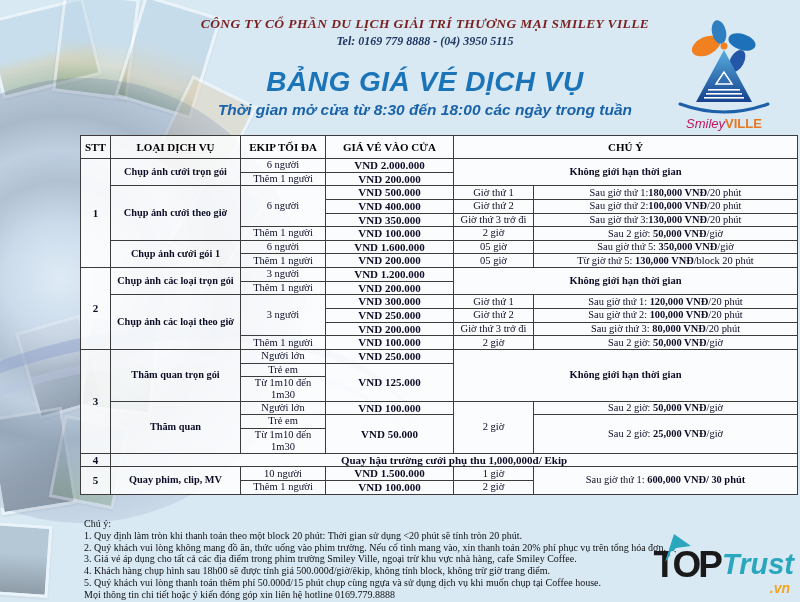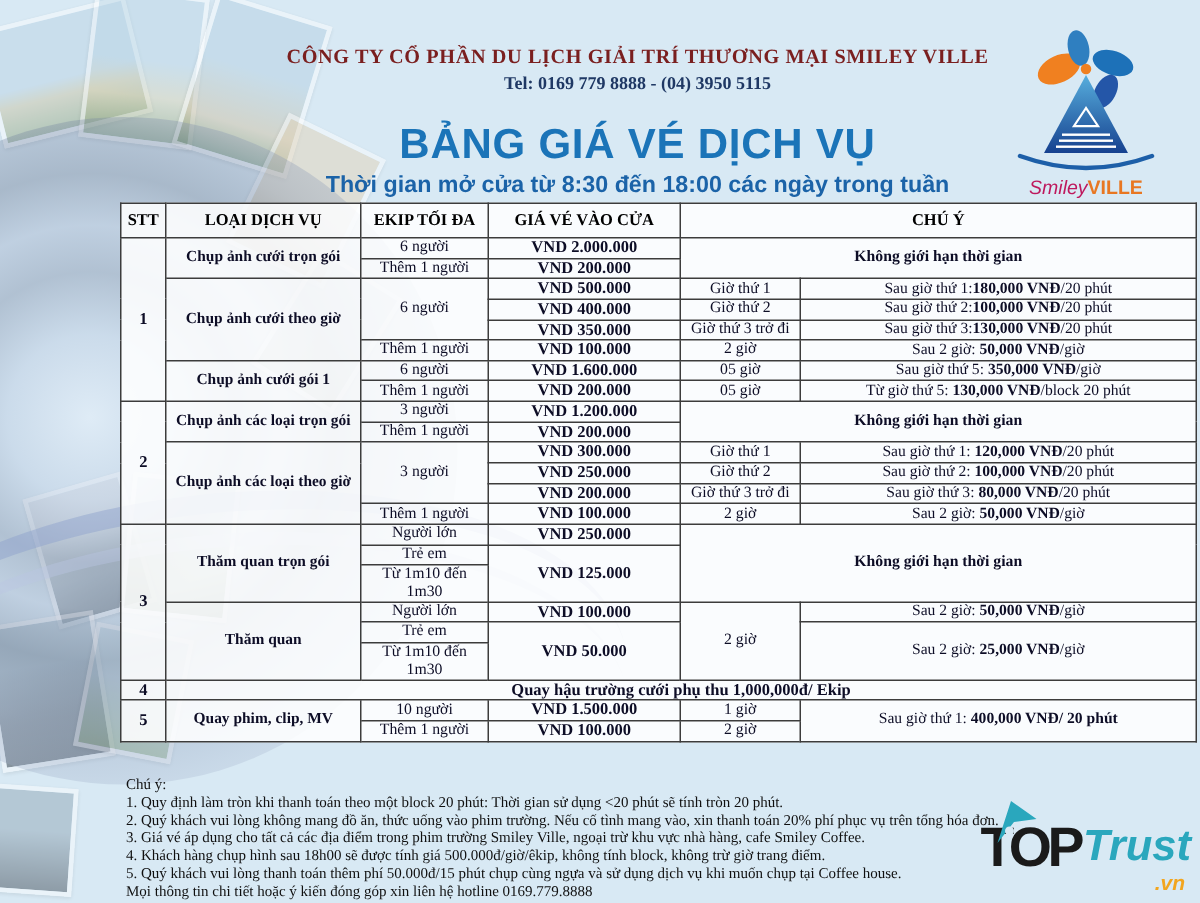--- a/index.html
+++ b/index.html
@@ -18,21 +18,21 @@
       rgba(140,155,185,.9) 37%, rgba(70,85,115,.9) 47%, rgba(125,140,170,.9) 59%,
       rgba(165,180,205,.9) 71%, rgba(205,215,232,.9) 85%, rgba(228,235,246,.95) 100%);
     opacity:.36;
   }
   .swoosh{
     position:absolute;border-radius:50%;border:0 solid transparent;
   }
   .swoosh1{left:-140px;top:330px;width:560px;height:270px;border-top:13px solid rgba(140,160,205,.45);transform:rotate(-7deg);}
   .swoosh2{left:-120px;top:356px;width:540px;height:260px;border-top:9px solid rgba(185,198,226,.42);transform:rotate(-5deg);}
   
-  .header-block{position:absolute;left:85px;right:35px;top:30px;text-align:center;z-index:2;}
+  .header-block{position:absolute;left:85px;right:35px;top:16px;text-align:center;z-index:2;font-style:italic;}
   .company{font-size:13.5px;font-weight:bold;color:#7a1f1f;letter-spacing:.4px;}
   .address{font-size:11.5px;font-weight:bold;color:#1f3864;margin-top:3px;}
   .tel{font-size:12px;font-weight:bold;color:#1f3864;margin-top:2px;}
   .main-title{font-family:"Liberation Sans",sans-serif;font-size:28px;font-weight:bold;color:#1b74b8;margin-top:17px;letter-spacing:.5px;}
   .sub-title{font-family:"Liberation Sans",sans-serif;font-size:15.5px;font-weight:bold;color:#1b63a8;margin-top:3px;}
   
   .smiley-logo{position:absolute;right:10px;top:20px;width:132px;height:112px;z-index:3;text-align:center;}
   .smiley-text{font-family:"Liberation Sans",sans-serif;font-size:13px;margin-top:-4px;}
   .smiley-text .s1{color:#be185d;font-style:italic;}
   .smiley-text .s2{color:#e87722;font-weight:bold;}
@@ -251,21 +251,21 @@
       <td class="stt">4</td>
       <td class="full-span" colspan="5">Quay hậu trường cưới phụ thu 1,000,000đ/ Ekip</td>
     </tr>
 
     <tr>
       <td class="stt" rowspan="2">5</td>
       <td class="svc" rowspan="2">Quay phim, clip, MV</td>
       <td>10 người</td>
       <td class="price">VND 1.500.000</td>
       <td>1 giờ</td>
-      <td class="note" rowspan="2"><span>Sau giờ thứ 1: </span><b>400,000 VNĐ/ 20 phút</b><span></span></td>
+      <td class="note" rowspan="2"><span>Sau giờ thứ 1: </span><b>600,000 VNĐ/ 30 phút</b><span></span></td>
     </tr>
     <tr>
       <td>Thêm 1 người</td>
       <td class="price">VND 100.000</td>
       <td>2 giờ</td>
     </tr>
   </tbody>
 </table>
 
 <div class="footer-notes">

